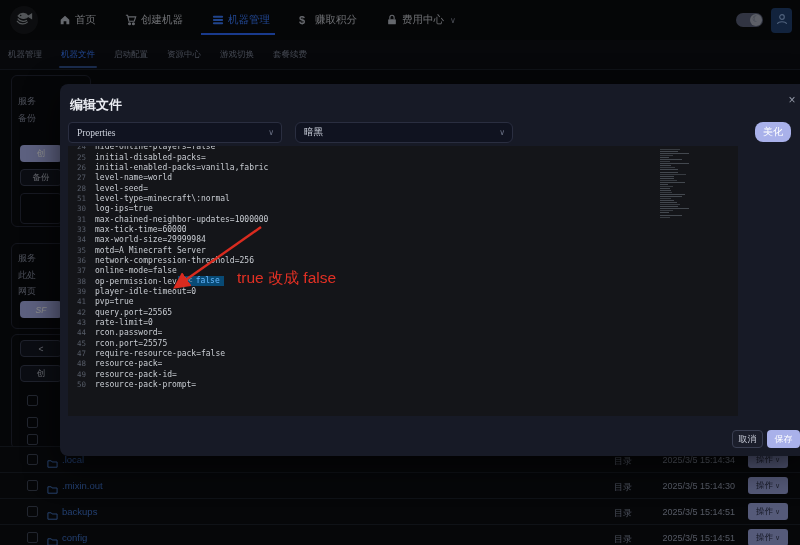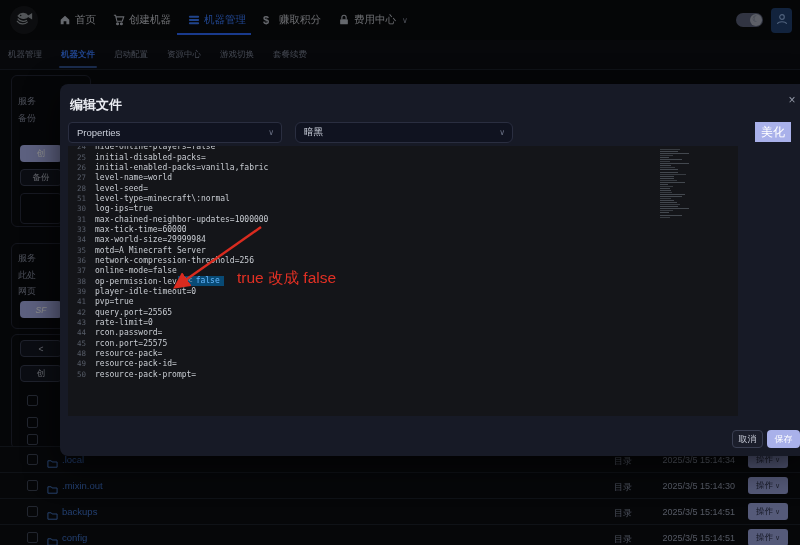--- a/index.html
+++ b/index.html
@@ -26,21 +26,21 @@
   .toggle .knob { position:absolute; right:1px; top:1px; width:12px; height:12px; border-radius:50%;
     background:#a9aebc; color:#6a7188; font-size:9px; line-height:11px; text-align:center; }
   .user-btn { width:21px; height:25px; border-radius:4px; background:#214070; display:flex;
     align-items:center; justify-content:center; color:#8fb0e0; cursor:pointer; }
 
   
   .subnav { position:absolute; top:40px; left:0; right:0; height:30px; background:#0d0f15;
     border-bottom:1px solid #1d212c; display:flex; align-items:center; padding-left:8px; gap:19px; z-index:1; }
   .sub-item { position:relative; color:#7e8698; font-size:8.5px; height:30px; display:flex;
     align-items:center; cursor:pointer; white-space:nowrap; }
-  .sub-item.active { color:#3b7cff;font-weight:bold; }
+  .sub-item.active { color:#3b7cff; }
   .sub-item.active::after { content:""; position:absolute; left:-2px; right:-2px; bottom:2px;
     height:2px; background:#31508f; border-radius:1px; }
 
   
   .bg { position:absolute; inset:0; z-index:0; }
   .panel { position:absolute; border:1px solid #232736; border-radius:6px; }
   .frag-text { position:absolute; left:18px; color:#8b92a4; font-size:9px; white-space:nowrap; }
   .frag-btn-primary { position:absolute; left:20px; width:42px; height:17px; background:#a9b1ea;
     border-radius:4px; color:#fff; font-size:8.5px; display:flex; align-items:center; justify-content:center; cursor:pointer; }
   .frag-btn-outline { position:absolute; left:20px; width:42px; height:17px; border:1px solid #3a3f52;
@@ -69,24 +69,24 @@
   .overlay { position:absolute; inset:0; background:rgba(0,0,0,0.45); z-index:10; }
   .modal { position:absolute; left:60px; top:84px; width:748px; height:372px; background:#171a26;
     border-radius:8px; z-index:20; box-shadow:0 10px 34px rgba(0,0,0,.65); }
   .m-title { position:absolute; left:10px; top:12px; font-size:13px; font-weight:bold; color:#e9ebf1; }
   .m-close { position:absolute; right:9px; top:9px; color:#9298a6; font-size:12px; width:14px; height:14px;
     text-align:center; line-height:14px; cursor:pointer; }
   .sel { position:absolute; top:38px; height:21px; background:#101320; border:1px solid #2a2e40;
     border-radius:4px; color:#ccd1dc; font-size:9.5px; display:flex; align-items:center;
     padding:0 8px; cursor:pointer; }
   .sel .chev { position:absolute; right:7px; color:#6a7184; font-size:8px; }
-  .sel-lang { left:8px; width:214px; }
+  .sel-lang { left:8px; width:214px;font-family:Liberation Serif, serif; }
   .sel-theme { left:235px; width:218px;border-radius:6px; }
   .btn-beautify { position:absolute; right:17px; top:38px; width:36px; height:20px; background:#a9b1ea;
-    border-radius:0; color:#ffffff; font-size:12px; display:flex; align-items:center;
+    border-radius:8px; color:#ffffff; font-size:10px; display:flex; align-items:center;
     justify-content:center; cursor:pointer; }
 
   
   .editor { position:absolute; left:8px; top:62px; width:670px; height:270px; background:#141519;
     overflow:hidden; font-family:"DejaVu Sans Mono", monospace; }
   .ecol { position:absolute; left:0; top:-4.5px; right:0; }
   .erow { height:10.35px; display:flex; align-items:center; }
   .eln { width:16px; text-align:right; margin-left:2px; color:#565c68; font-size:7.5px; flex:none; }
   .ecode { margin-left:9px; color:#c9cdd3; font-size:8px; white-space:pre; display:flex; align-items:center; }
   .suggest { display:inline-flex; align-items:flex-start; margin-left:1px; background:#084a75;
@@ -209,21 +209,21 @@
           <g stroke="#969ca1" fill="none" stroke-width="1.5" stroke-linecap="round">
             <path d="M5 9.5c3-4 9-4 12 0.5-3 3.5-9 3.5-12-0.5z" fill="#969ca1"></path>
             <path d="M17 10l4-2.5v5z" fill="#969ca1"></path>
             <path d="M5 13c2 3 7 4 10 2"></path>
             <path d="M4 16c3 4 9 4 12 1"></path>
           </g>
           <circle cx="8" cy="9" r="0.9" fill="#17191c"></circle>
         </svg>
       </span>
     </div>
-    <nav id="topnav-items" style="display:flex; align-items:center;">
+    <nav id="topnav-items" style="display:flex; align-items:center;gap:12px;">
         <div class="nav-item">
           <span class="ni">
             <svg viewBox="0 0 14 14" width="12" height="12">
               <path d="M2 6.8L7 2l5 4.8V12H8.6V8.6H5.4V12H2z" fill="currentColor"></path>
             </svg>
           </span>
           <span>首页</span>
         </div>
         <div class="nav-item">
           <span class="ni">
@@ -388,20 +388,24 @@
             <span class="eln">43</span>
             <span class="ecode"><span>rate-limit=0</span></span>
           </div>
           <div class="erow">
             <span class="eln">44</span>
             <span class="ecode"><span>rcon.password=</span></span>
           </div>
           <div class="erow">
             <span class="eln">45</span>
             <span class="ecode"><span>rcon.port=25575</span></span>
+          </div>
+          <div class="erow">
+            <span class="eln">47</span>
+            <span class="ecode"><span>require-resource-pack=false</span></span>
           </div>
           <div class="erow">
             <span class="eln">48</span>
             <span class="ecode"><span>resource-pack=</span></span>
           </div>
           <div class="erow">
             <span class="eln">49</span>
             <span class="ecode"><span>resource-pack-id=</span></span>
           </div>
           <div class="erow">

